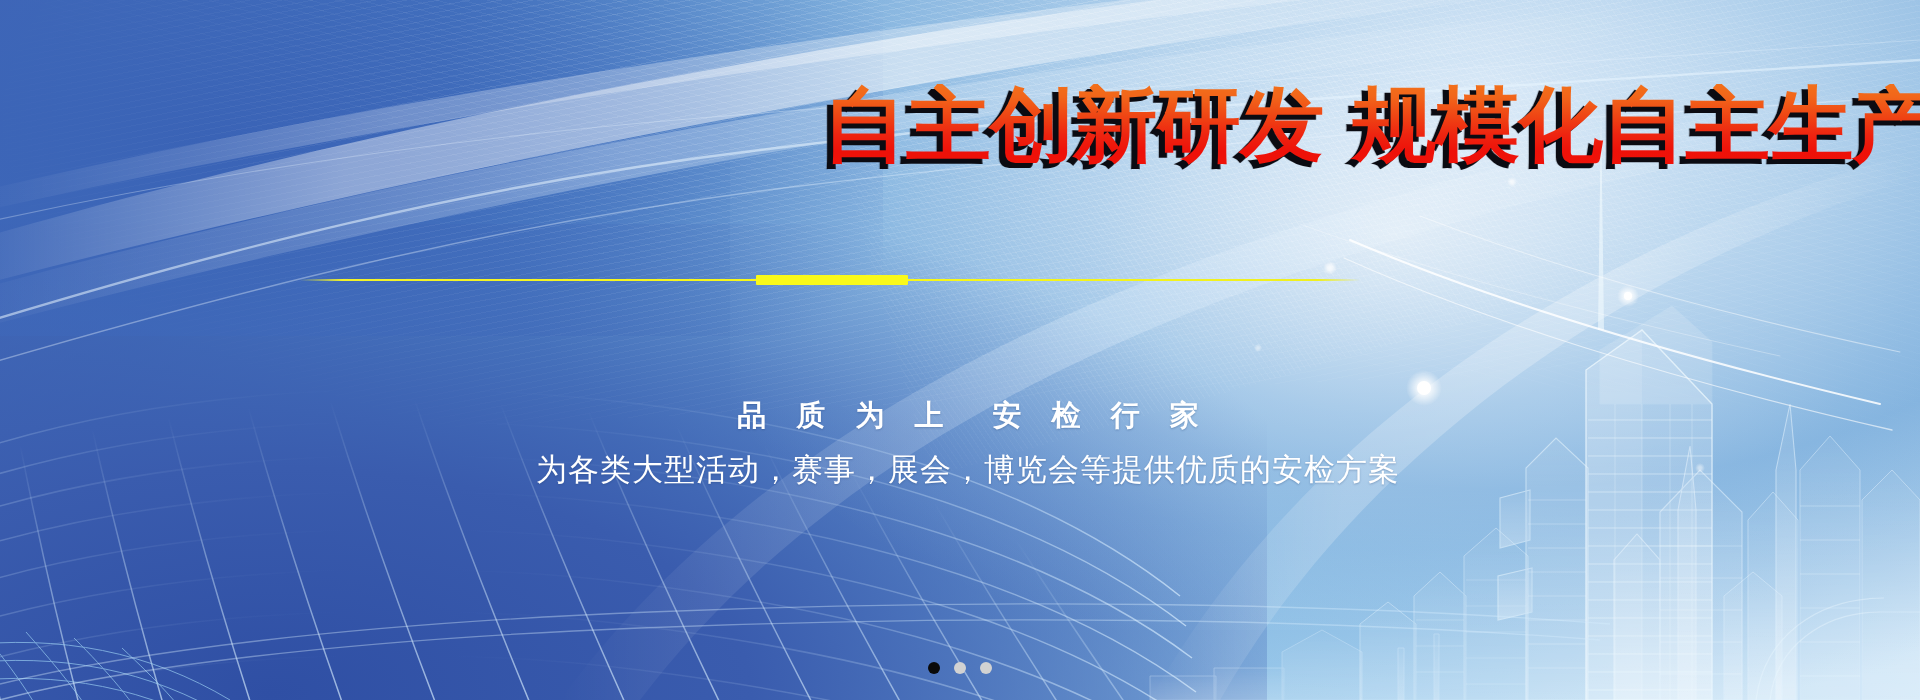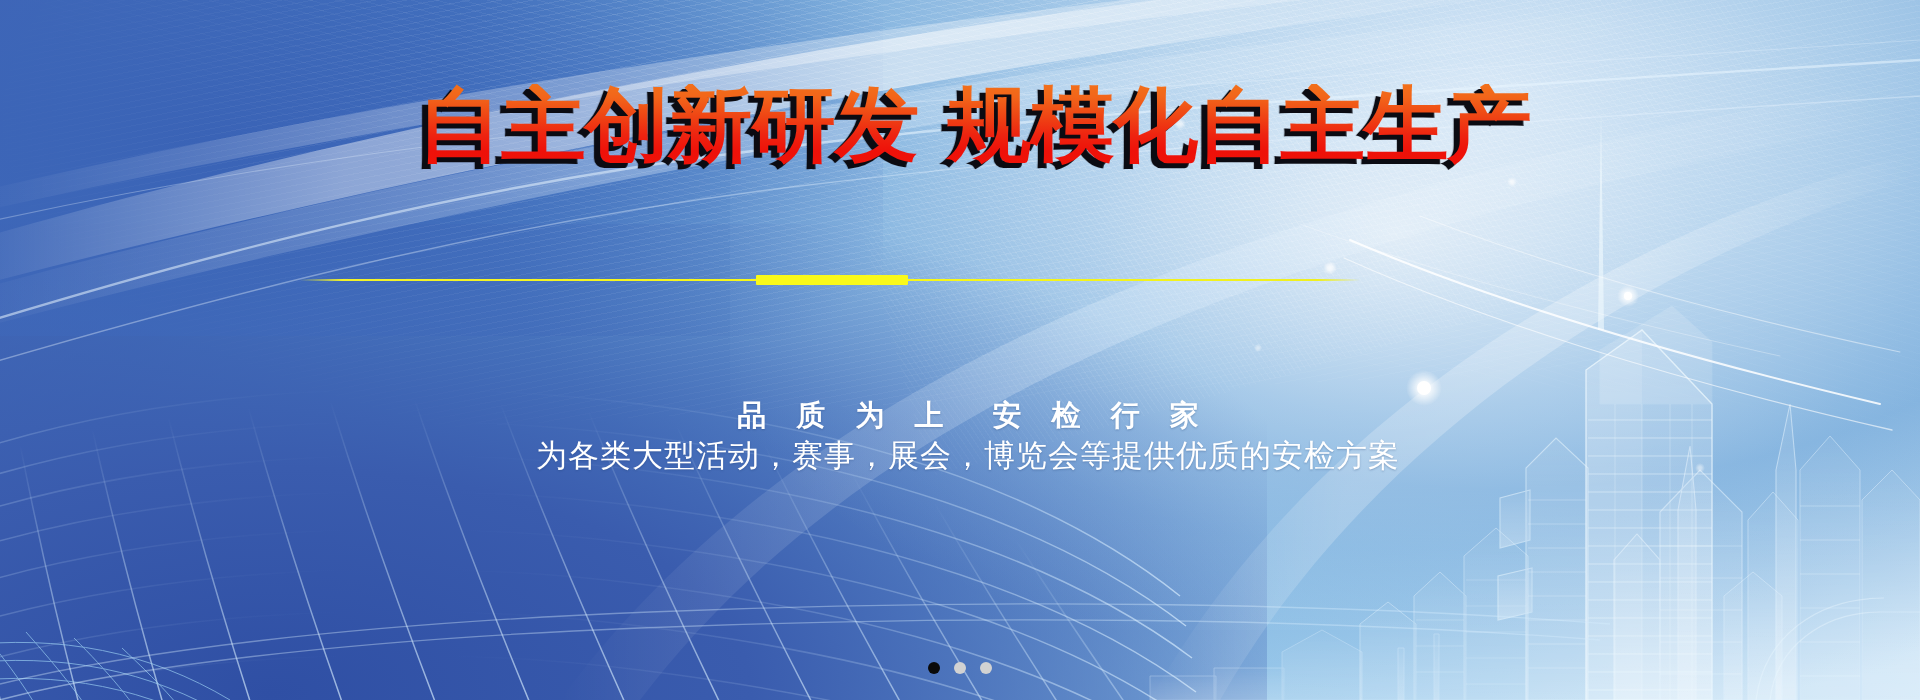--- a/index.html
+++ b/index.html
@@ -87,21 +87,21 @@
     opacity:.55;
   }
 
   .svg-layer{position:absolute; inset:0; width:100%; height:100%;}
 
   
   #title-row{
     position:absolute;
     left:0; right:0;
     top:84px;
-    text-align:center;
+    text-align:right;
     pointer-events:none;
     margin-left:28px;
   }
   .title-text{
     display:inline-block;
     font-family:"DejaVu Sans","Liberation Sans",sans-serif;
     font-size:82px;
     font-weight:bold;
     line-height:1;
     letter-spacing:-1px;
@@ -161,21 +161,21 @@
     font-family:"DejaVu Sans","Liberation Sans",sans-serif;
     font-size:29px;
     font-weight:bold;
     color:#ffffff;
     letter-spacing:10px;
     text-indent:10px;
     line-height:1.35;
     text-shadow:0 1px 2px rgba(30,60,110,0.30);
   }
   .sub-line-2{
-    margin-top:0;
+    margin-top:14px;
     font-family:"DejaVu Sans","Liberation Sans",sans-serif;
     font-size:31px;
     font-weight:normal;
     color:#ffffff;
     letter-spacing:1px;
     line-height:1.35;
     text-shadow:0 1px 2px rgba(30,60,110,0.30);
   }
 
   

